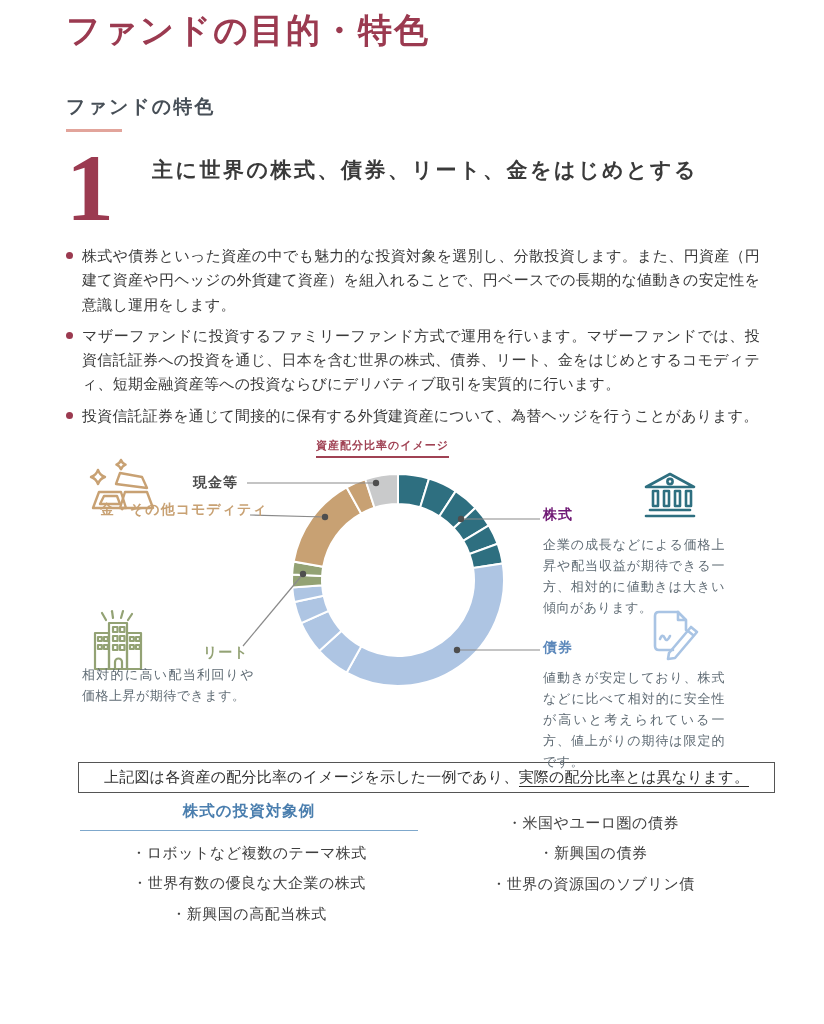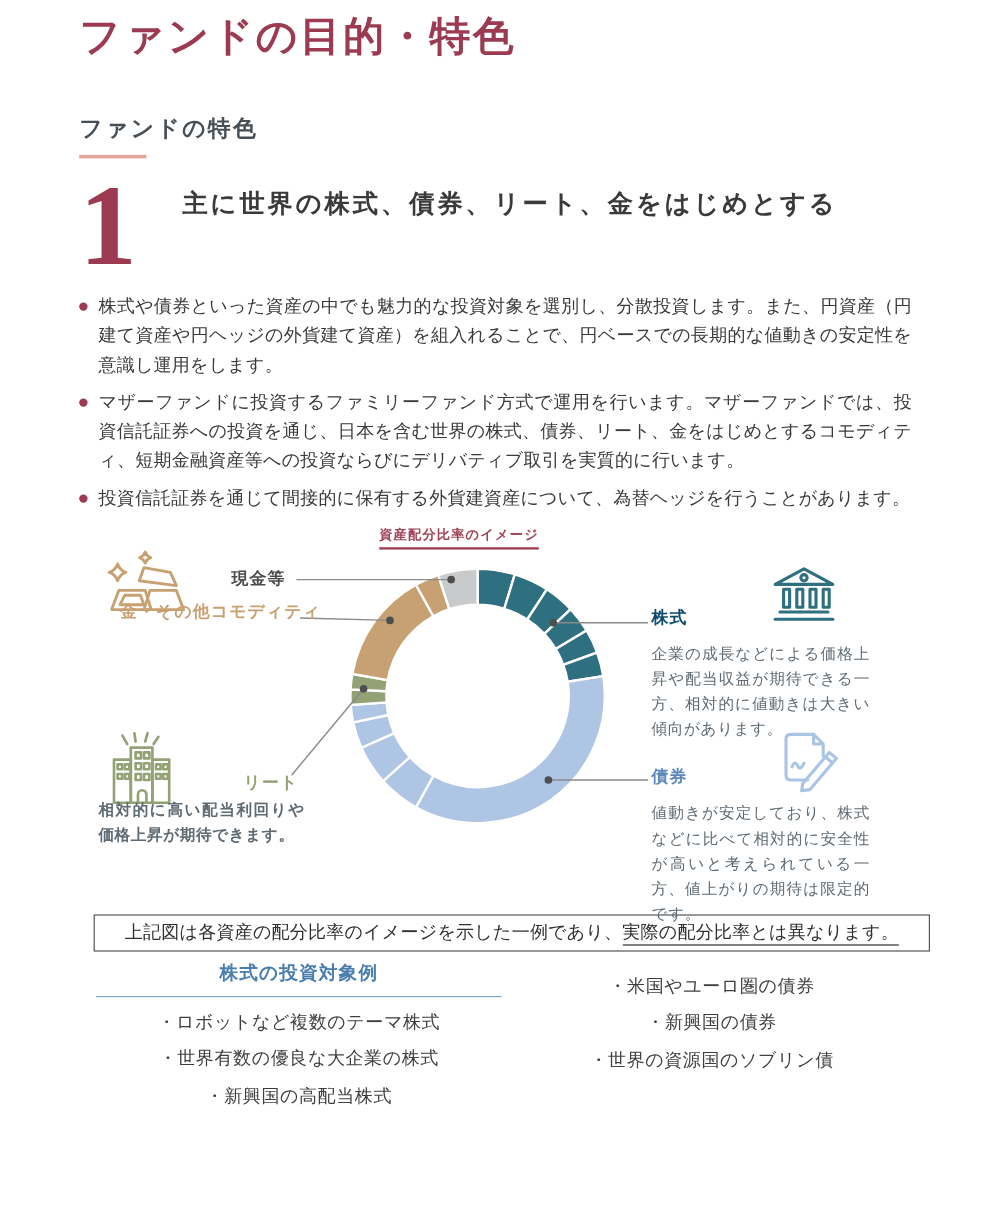--- a/index.html
+++ b/index.html
@@ -49,22 +49,22 @@
     border-bottom:2px solid #a04254; padding-bottom:3px;
   }
   .donut-svg { position:absolute; left:290px; top:36px; }
   .lines-svg { position:absolute; left:0; top:0; pointer-events:none; }
   .asset-label { position:absolute; font-size:14px; font-weight:bold; letter-spacing:1px; }
   .asset-desc  { position:absolute; font-size:13px; line-height:1.62; letter-spacing:0.5px; color:#5f6b74; text-align:justify; }
   .lbl-cash { left:193px; top:38px; color:#4a4a4a; }
   .lbl-commodity { left:100px; top:65px; color:#c8a173; }
   .desc-commodity { left:82px; top:91px; width:162px; }
   .lbl-reit { left:203px; top:208px; color:#93a274; }
-  .desc-reit { left:82px; top:228px; width:172px;font-weight:bold; }
-  .lbl-equity { left:543px; top:70px; color:#0c4a6e; }
+  .desc-reit { left:82px; top:228px; width:172px; }
+  .lbl-equity { left:543px; top:70px; color:#701a75; }
   .desc-equity { left:543px; top:98px; width:182px; }
   .lbl-bond { left:543px; top:203px; color:#5c88bb; }
   .desc-bond { left:543px; top:231px; width:182px; }
   .icon { position:absolute; }
   .icon-gold { left:88px; top:20px; }
   .icon-building { left:86px; top:172px; }
   .icon-bank { left:641px; top:34px; }
   .icon-doc { left:644px; top:172px; }
   
   .note-box {

